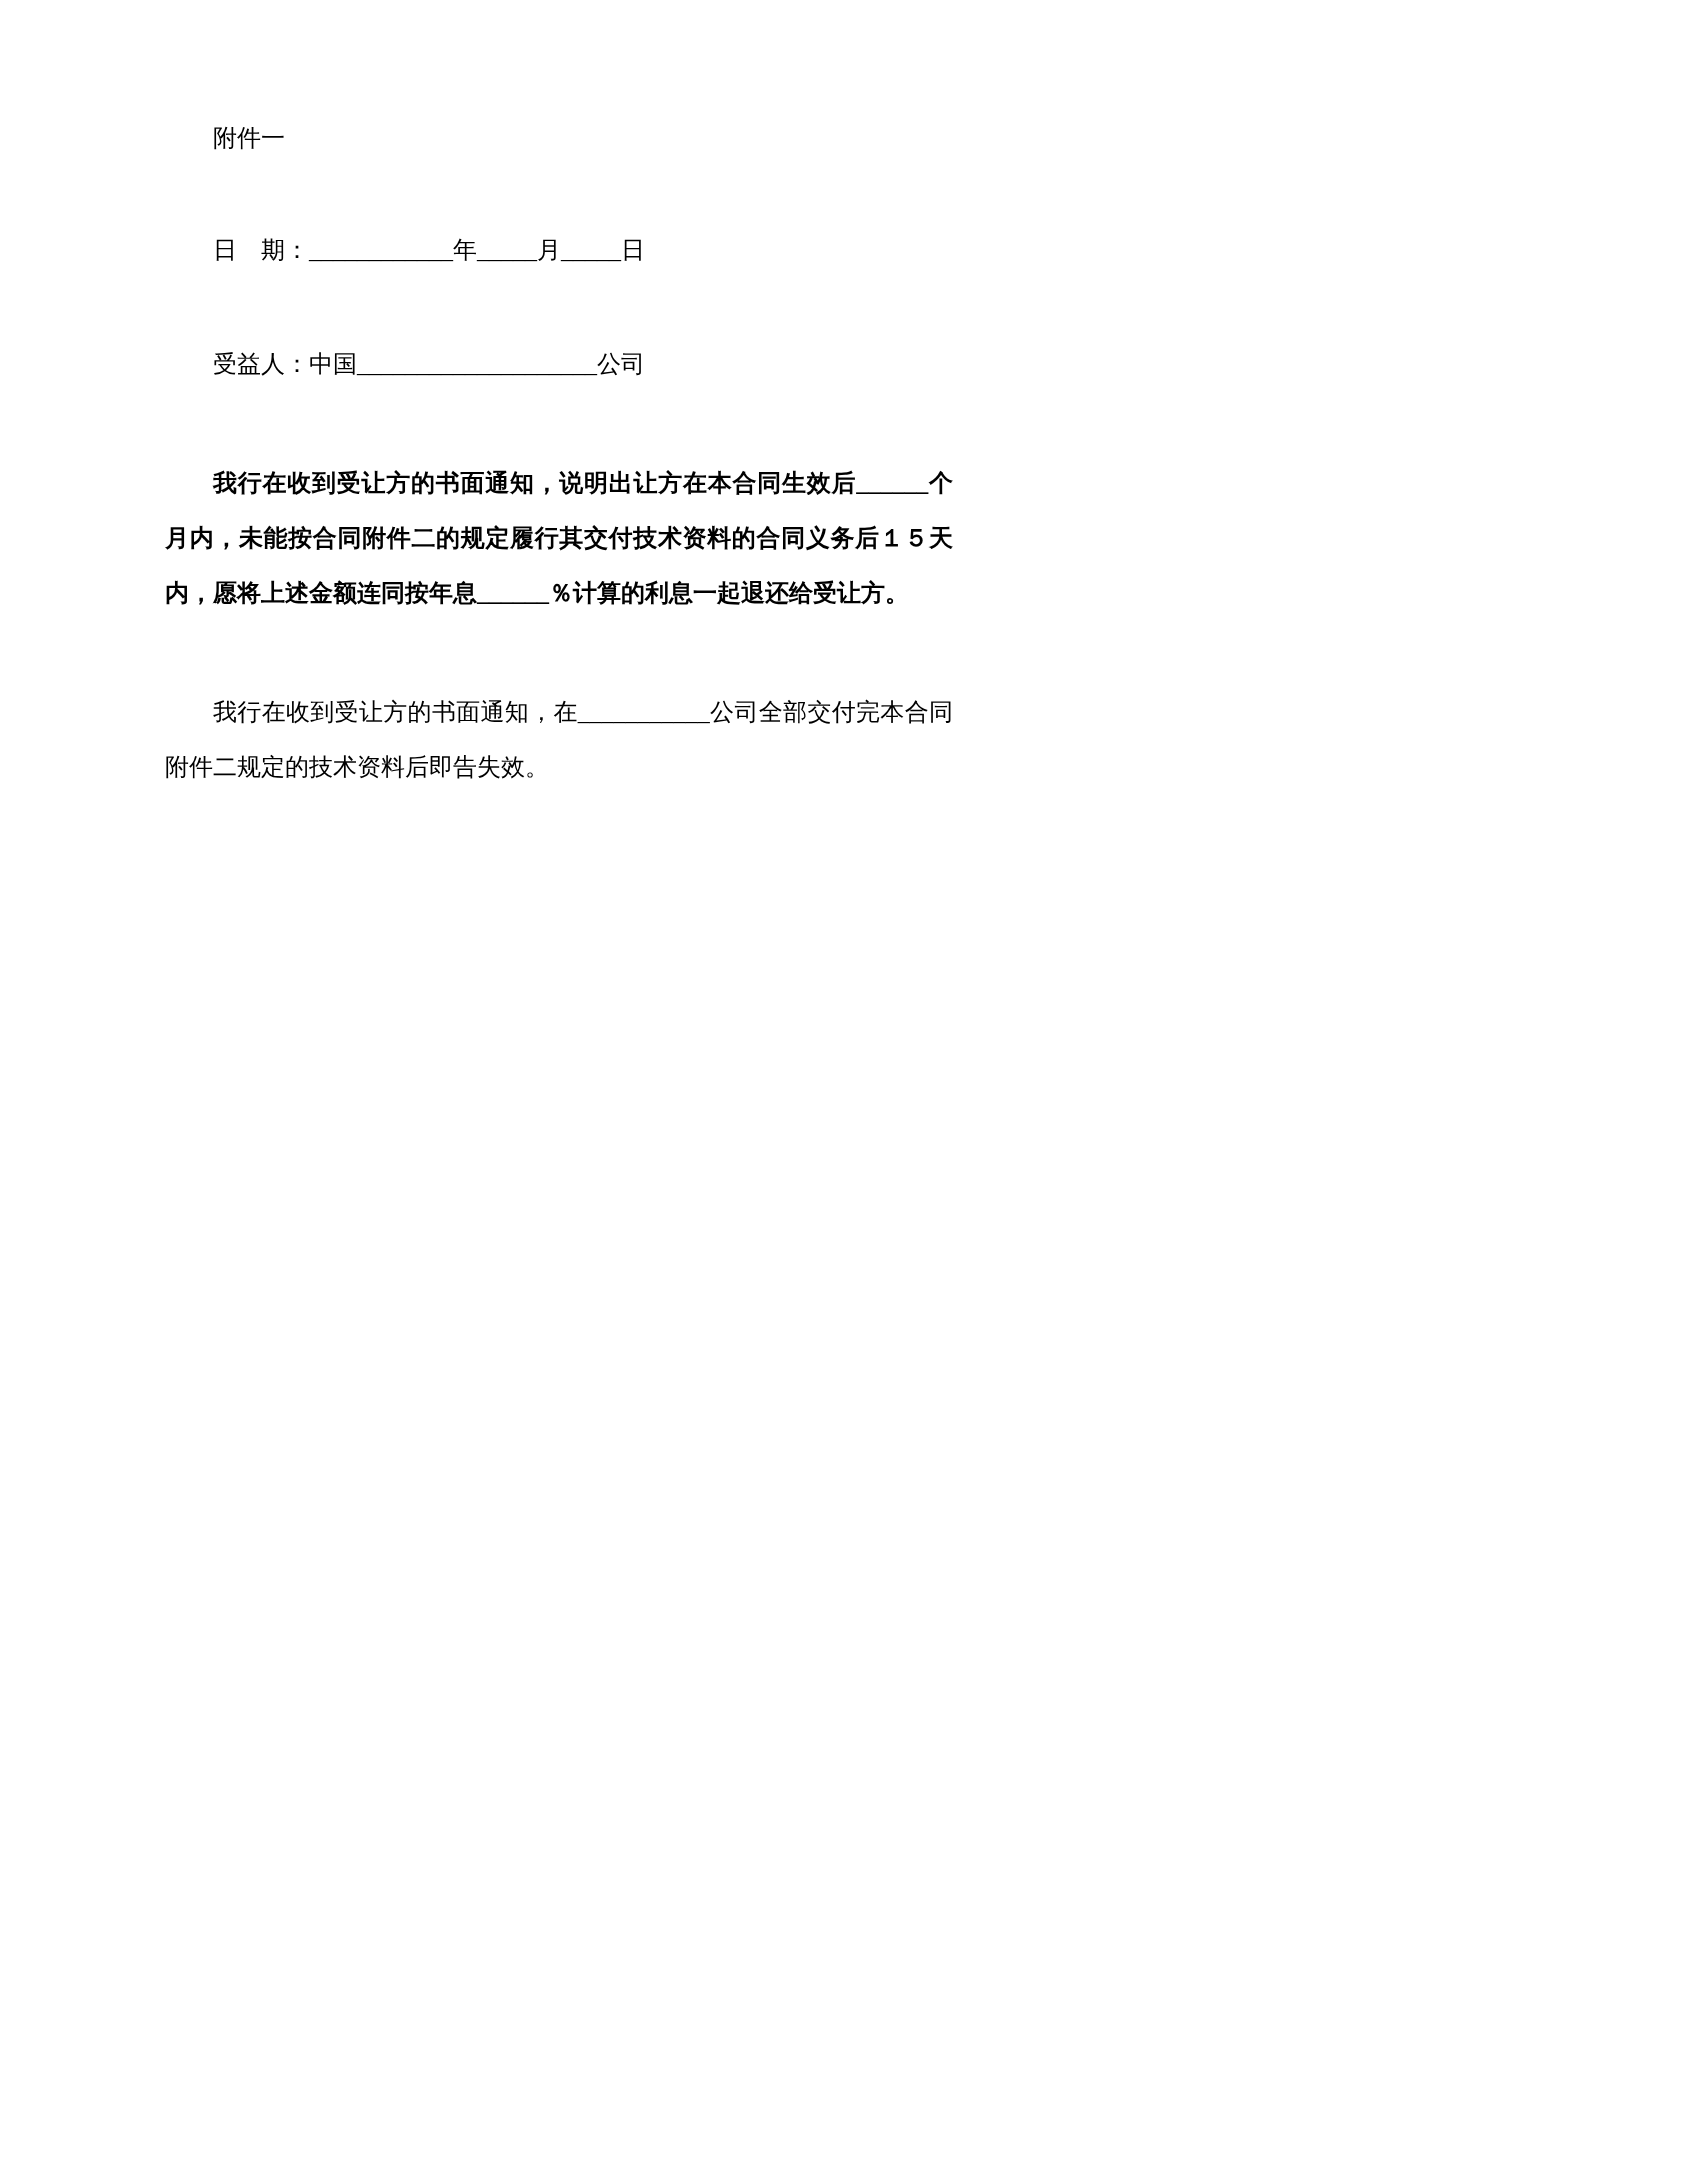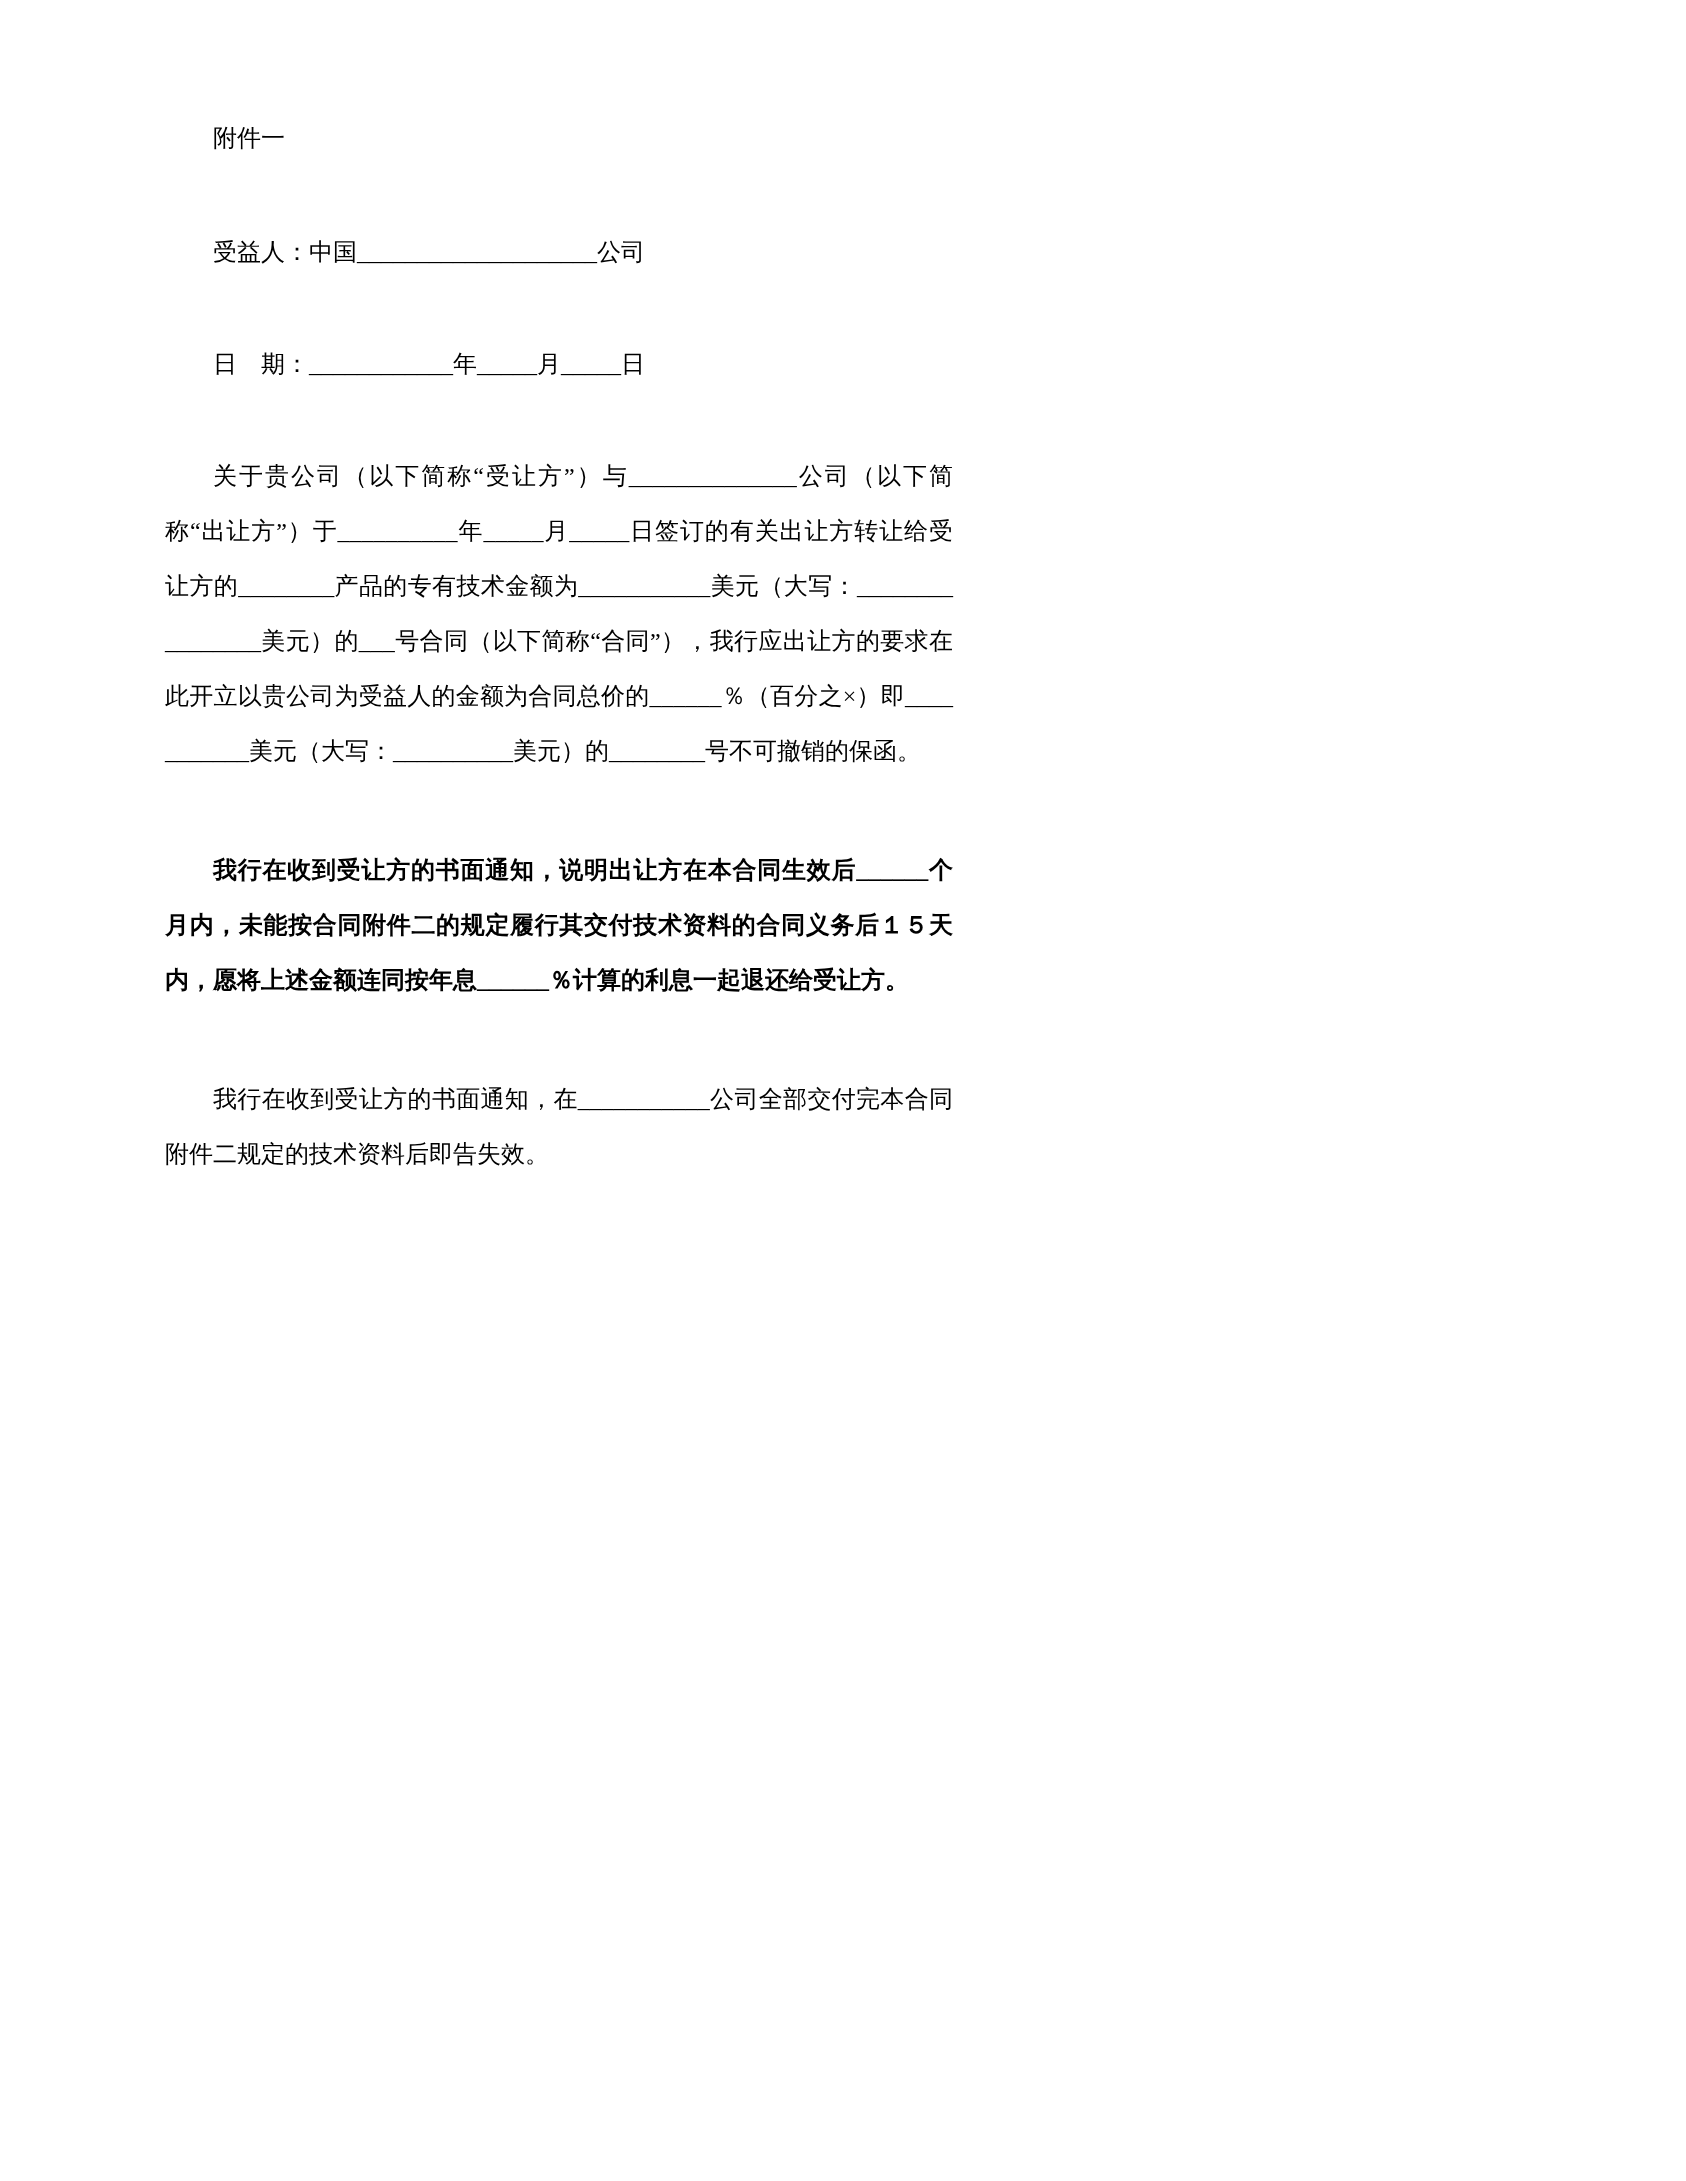--- a/index.html
+++ b/index.html
@@ -51,25 +51,24 @@
 </style>
 </head>
 <body>
 
 <div class="page">
   <div class="content">
 
     <p class="attachment-label">附件一</p>
 
 
+    <p class="field-line field-date">日　期：____________年_____月_____日</p>
+
     <p class="field-line field-beneficiary">受益人：中国____________________公司</p>
 
-    <p class="field-line field-date">日　期：____________年_____月_____日</p>
-
-    <p class="para para-1">关于贵公司（以下简称“受让方”）与______________公司（以下简称“出让方”）于__________年_____月_____日签订的有关出让方转让给受让方的________产品的专有技术金额为___________美元（大写：________________美元）的___号合同（以下简称“合同”），我行应出让方的要求在此开立以贵公司为受益人的金额为合同总价的______％（百分之×）即___________美元（大写：__________美元）的________号不可撤销的保函。</p>
 
     <p class="para para-2">我行在收到受让方的书面通知，说明出让方在本合同生效后______个月内，未能按合同附件二的规定履行其交付技术资料的合同义务后１５天内，愿将上述金额连同按年息______％计算的利息一起退还给受让方。</p>
 
     <p class="para para-3">我行在收到受让方的书面通知，在___________公司全部交付完本合同附件二规定的技术资料后即告失效。</p>
 
   </div>
 </div>
 
 
 </body></html>

